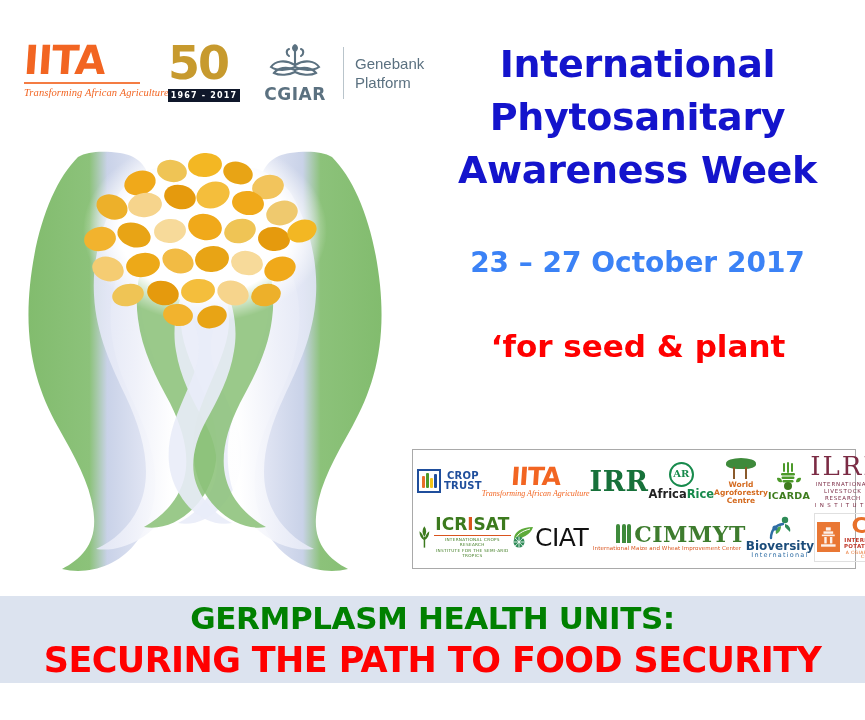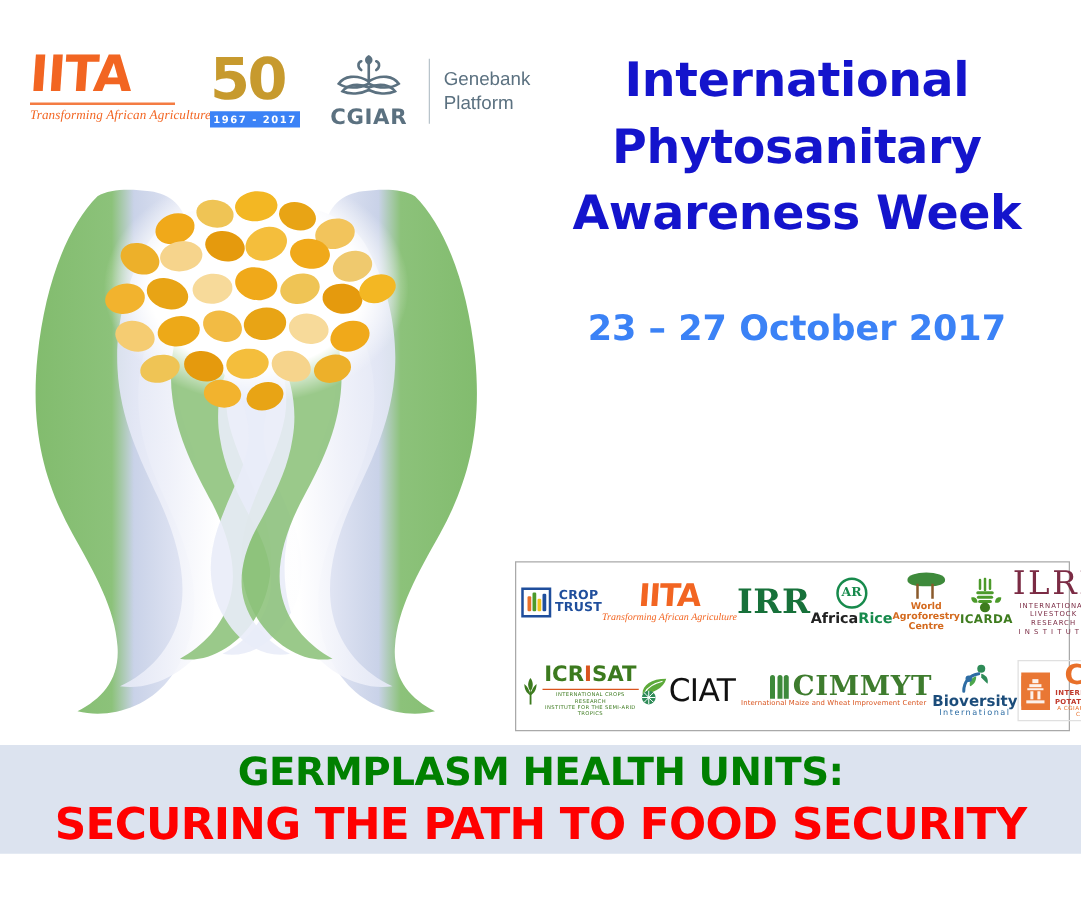--- a/index.html
+++ b/index.html
@@ -27,21 +27,21 @@
     font-style:italic;font-size:10.5px;color:#F26522;
     margin-top:3px;white-space:nowrap;letter-spacing:.1px;
   }
 
   .fifty-logo{position:absolute;left:168px;top:40px;width:72px;height:66px;}
   .fifty-num{
     position:relative;font-family:"DejaVu Sans", sans-serif;font-weight:bold;
     font-size:46px;line-height:46px;color:#C79A2E;letter-spacing:-2px;
   }
   .fifty-years{
-    margin-top:3px;background:#3b82f6;color:#fff;
+    margin-top:3px;background:#0f172a;color:#fff;
     font-family:"DejaVu Sans", sans-serif;font-weight:bold;
     font-size:8px;letter-spacing:1.2px;text-align:center;
     padding:2px 0 2px 0;width:72px;
   }
 
   .cgiar-logo{position:absolute;left:258px;top:40px;height:66px;display:flex;align-items:center;}
   .cgiar-mark{width:74px;display:flex;flex-direction:column;align-items:center;}
   .cgiar-word{
     font-family:"DejaVu Sans", sans-serif;font-weight:bold;font-size:17px;
     color:#5B7180;letter-spacing:.5px;margin-top:1px;
@@ -70,23 +70,23 @@
   }
   .tagline{
     position:absolute;left:412px;top:325px;width:452px;
     text-align:center;color:#FF0000;
     font-family:"DejaVu Sans", sans-serif;font-weight:bold;
     font-size:31px;line-height:42px;
   }
 
   
   .partners{
-    position:absolute;left:412px;top:449px;width:444px;height:136px;
+    position:absolute;left:412px;top:449px;width:444px;height:120px;
     background:#ffffff;border:1px solid #A9A9A9;box-sizing:border-box;
-    display:flex;flex-direction:column;justify-content:space-between;
+    display:flex;flex-direction:column;justify-content:flex-start;
     padding:3px 4px 3px 4px;
   }
   .plogo-row{display:flex;align-items:center;justify-content:space-between;height:57px;}
   .plogo{display:flex;align-items:center;justify-content:center;height:55px;}
   .plogo-inner{display:flex;flex-direction:column;align-items:center;justify-content:center;line-height:1;}
 
   .ct-box{width:24px;height:24px;border:2px solid #1F4E9C;box-sizing:border-box;position:relative;background:#fff;}
   .ct-box i{position:absolute;bottom:3px;width:2.5px;border-radius:1px;}
   .croptrust{display:flex;align-items:center;gap:3px;}
   .ct-text{font-family:"DejaVu Sans", sans-serif;font-weight:bold;font-size:10px;color:#1F4E9C;line-height:10px;letter-spacing:.2px;}
@@ -312,20 +312,21 @@
 
   <div class="headline">
     <div>International</div>
     <div>Phytosanitary</div>
     <div>Awareness Week</div>
   </div>
 
   <div class="dates">23 – 27 October 2017</div>
 
   <div class="tagline">
+    <div>‘for seed &amp; plant</div>
   </div>
 
   <div class="partners">
 
     <div class="plogo-row">
 
       <div class="plogo">
         <div class="croptrust">
           <div class="ct-box">
             <i style="left:3px;height:12px;background:#E8702A;"></i>

